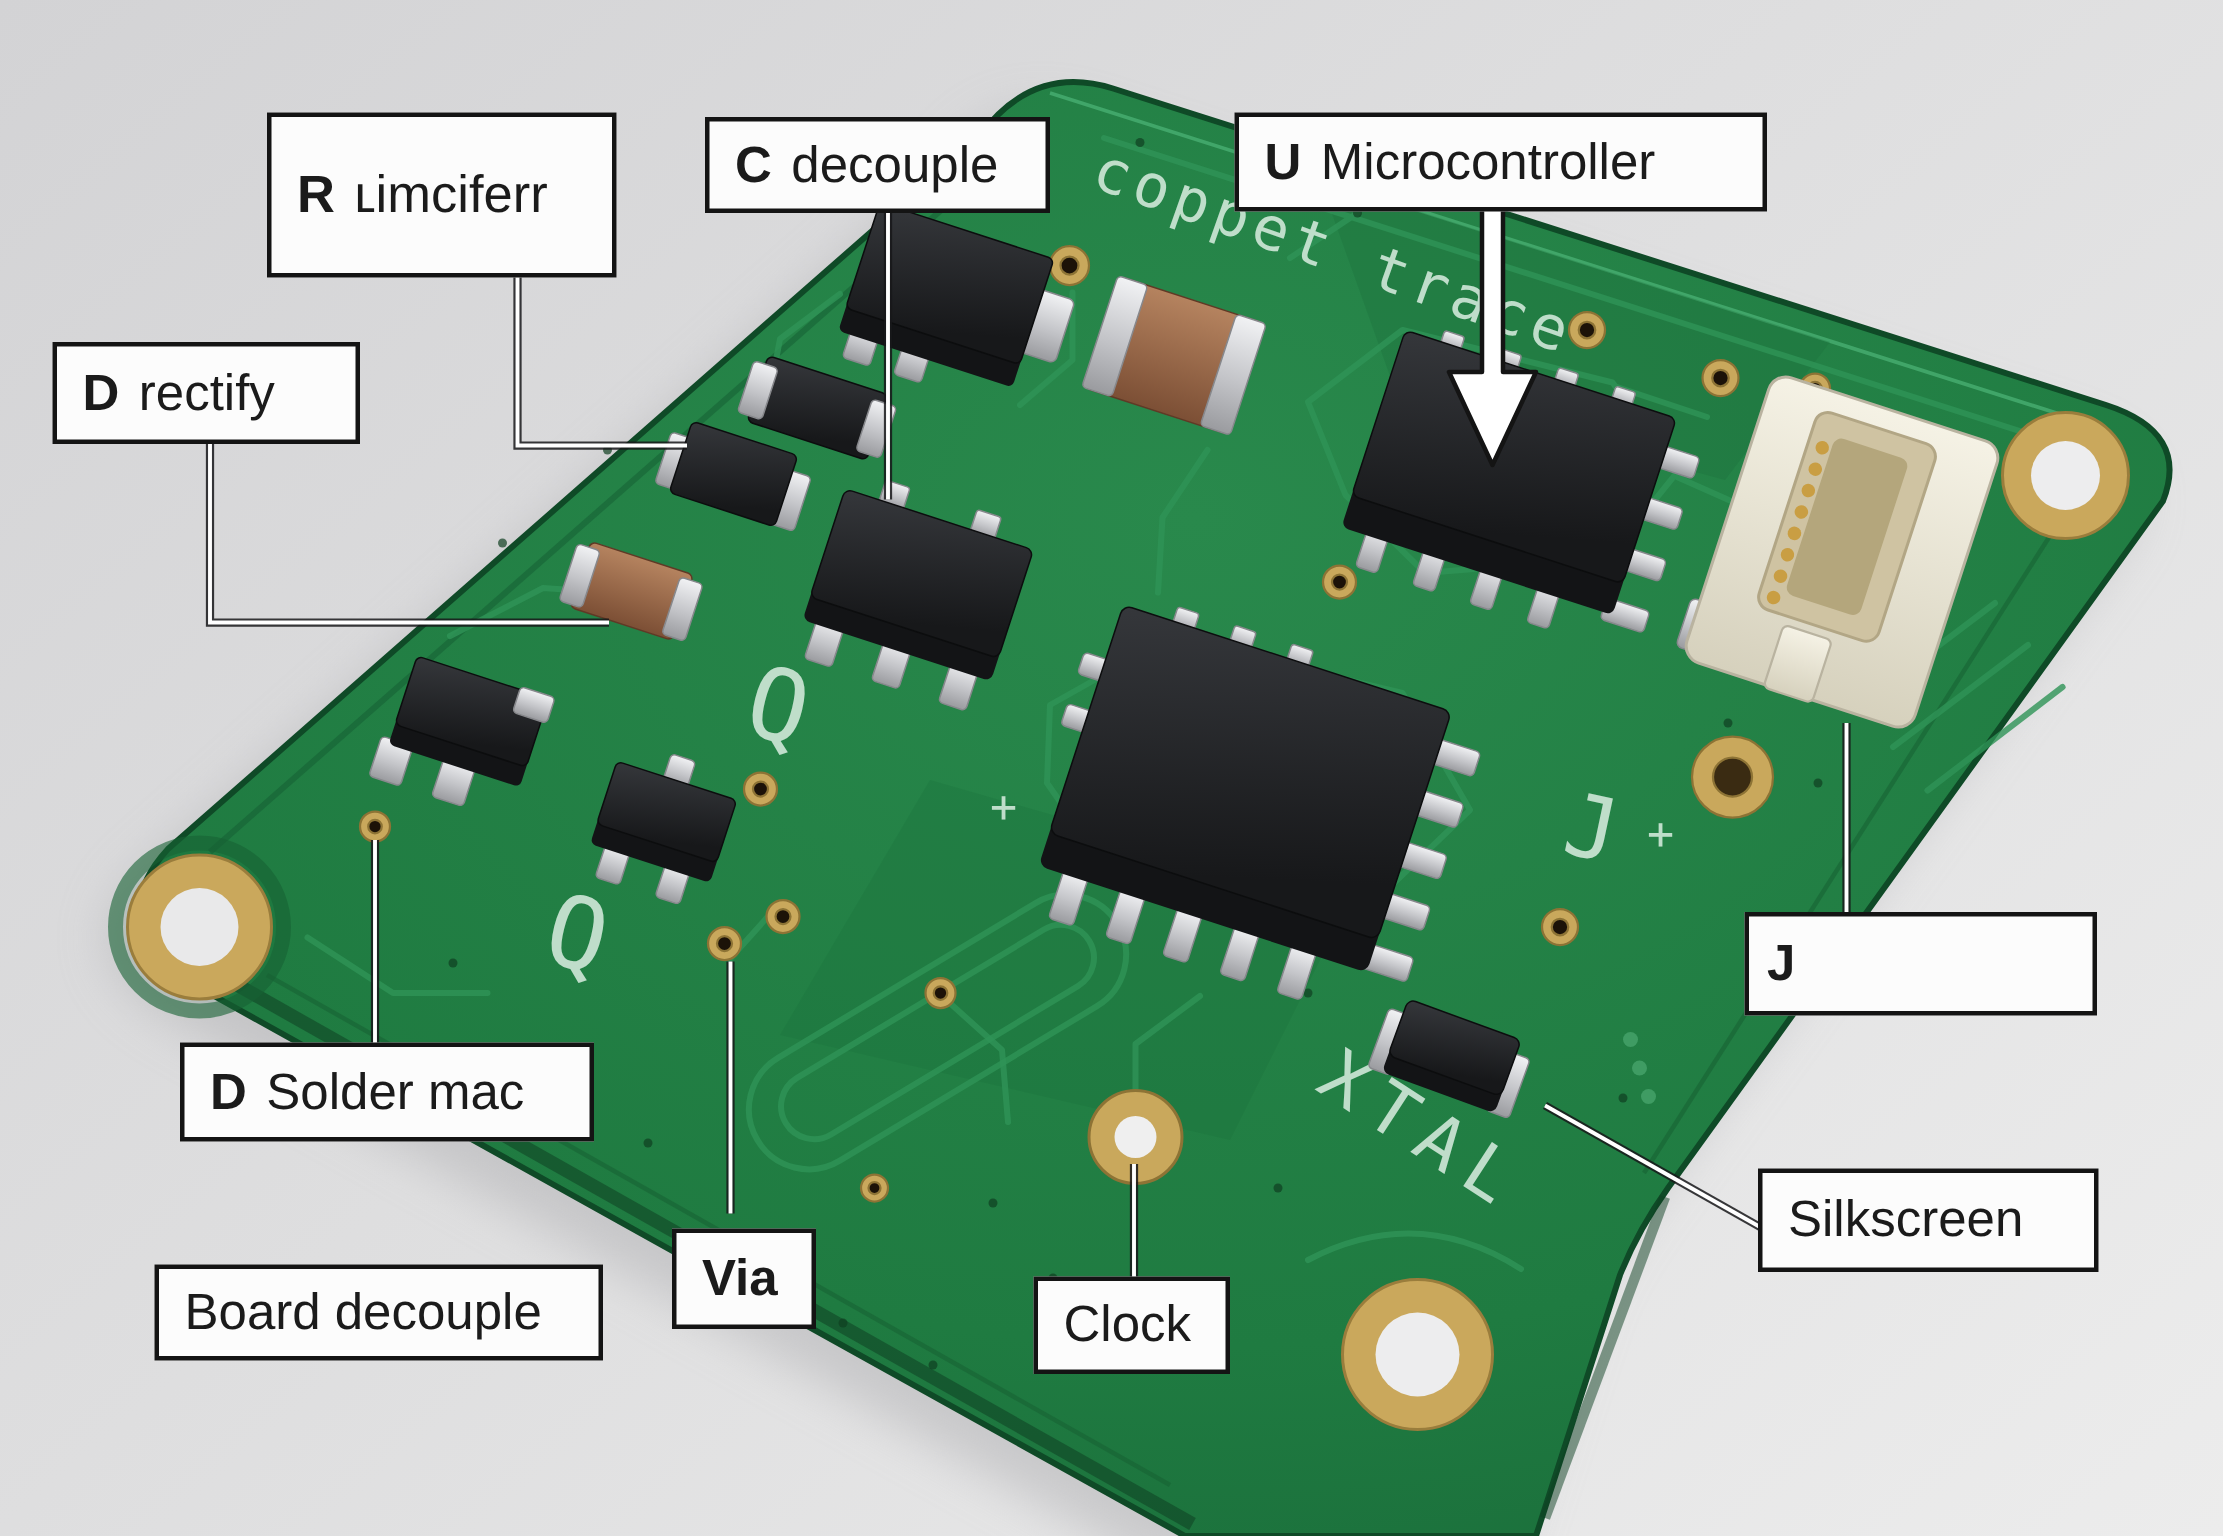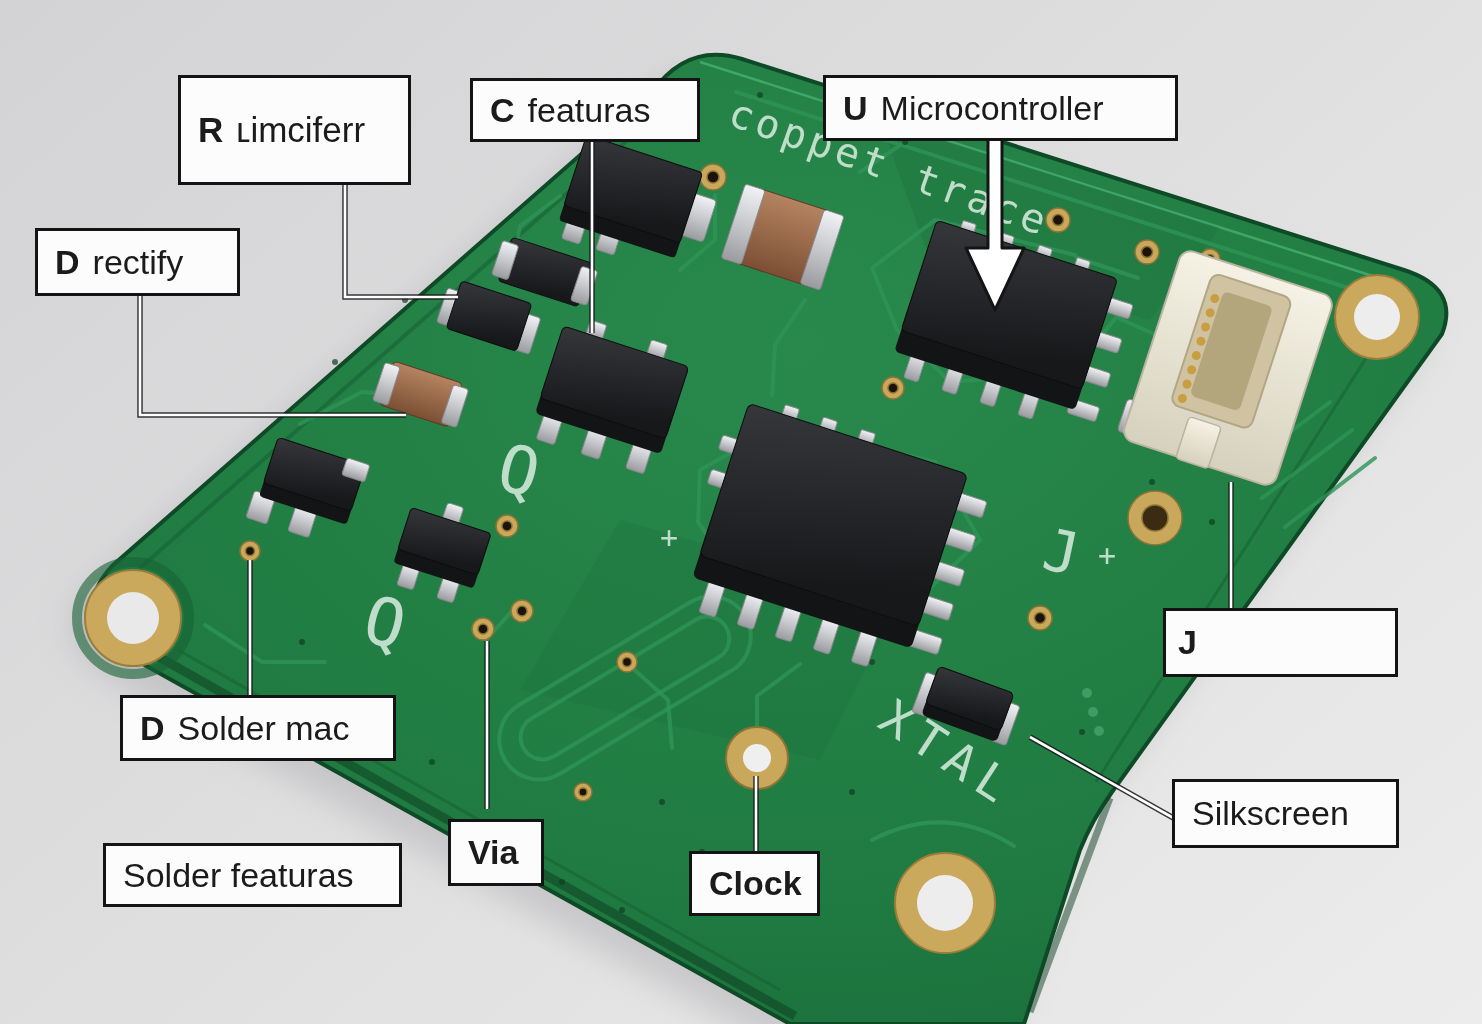--- a/index.html
+++ b/index.html
@@ -361,21 +361,21 @@
 <div class="callout" style="left:178px;top:75px;width:233px;height:110px;font-size:35px;">
   <div class="row">
         <span class="pfx">R</span>
         <span>ʟimciferr</span>
       </div>
 </div>
 
 <div class="callout" style="left:470px;top:78px;width:230px;height:64px;">
   <div class="row">
         <span class="pfx">C</span>
-        <span>featuras</span>
+        <span>decouple</span>
       </div>
 </div>
 
 <div class="callout" style="left:823px;top:75px;width:355px;height:66px;">
   <div class="row">
         <span class="pfx">U</span>
         <span>Microcontroller</span>
       </div>
 </div>
 
@@ -391,24 +391,24 @@
         <span class="pfx">D</span>
         <span>Solder mac</span>
       </div>
 </div>
 
 <div class="callout" style="left:448px;top:819px;width:96px;height:67px;font-weight:bold;justify-content:center;">
   <div class="row">Via</div>
 </div>
 
 <div class="callout" style="left:103px;top:843px;width:299px;height:64px;">
-  <div class="row">Solder featuras</div>
-</div>
-
-<div class="callout" style="left:689px;top:851px;width:131px;height:65px;font-weight:bold;">
+  <div class="row">Board decouple</div>
+</div>
+
+<div class="callout" style="left:689px;top:851px;width:131px;height:65px;">
   <div class="row">Clock</div>
 </div>
 
 <div class="callout" style="left:1172px;top:779px;width:227px;height:69px;">
   <div class="row">Silkscreen</div>
 </div>
 
 <div class="callout" style="left:1163px;top:608px;width:235px;height:69px;padding:0 12px;">
   <div class="row">
         <span class="pfx">J</span>

